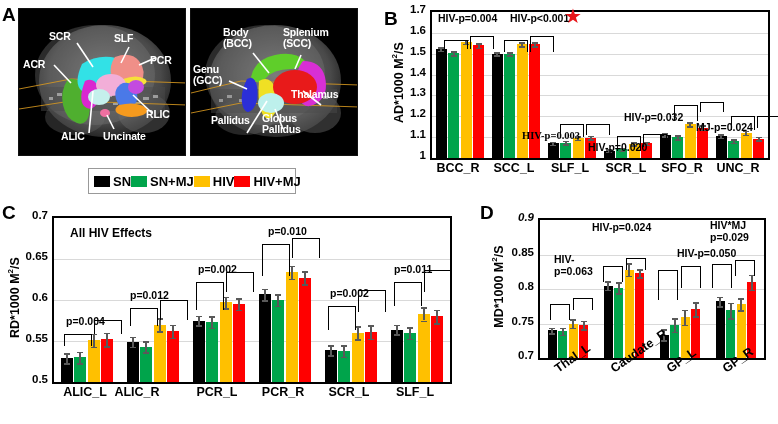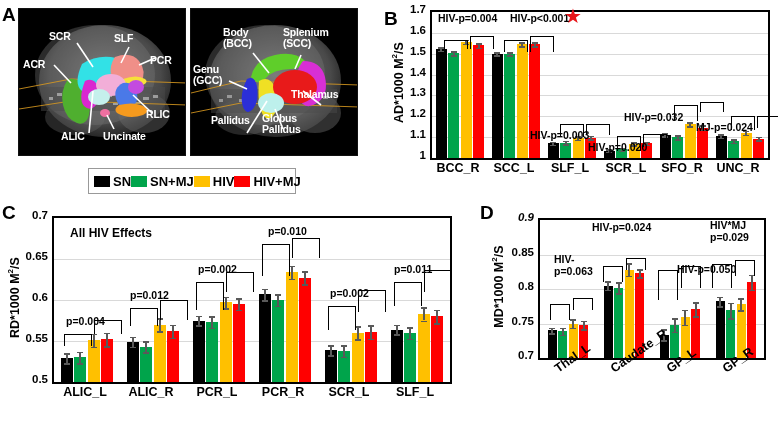--- a/index.html
+++ b/index.html
@@ -505,21 +505,21 @@
       <div class="xlab" style="left: 31px; width: 90px; top: 161px;">BCC_R</div>
       <div class="xlab" style="left: 87px; width: 90px; top: 161px;">SCC_L</div>
       <div class="xlab" style="left: 143px; width: 90px; top: 161px;">SLF_L</div>
       <div class="xlab" style="left: 199px; width: 90px; top: 161px;">SCR_L</div>
       <div class="xlab" style="left: 255px; width: 90px; top: 161px;">SFO_R</div>
       <div class="xlab" style="left: 311px; width: 90px; top: 161px;">UNC_R</div>
     </div>
   <div id="annotB">
       <div class="annot" style="left: 56px; top: 13px;">HIV-p=0.004</div>
       <div class="annot" style="left: 128px; top: 13px;">HIV-p&lt;0.001</div>
-      <div class="annot" style="left: 148px; top: 130px;">HIV-p=0.003</div>
+      <div class="annot" style="left: 140px; top: 130px; font-family: Liberation Serif, serif;">HIV-p=0.003</div>
       <div class="annot" style="left: 206px; top: 142px;">HIV-p=0.020</div>
       <div class="annot" style="left: 242px; top: 112px;">HIV-p=0.032</div>
       <div class="annot" style="left: 314px; top: 122px;">MJ-p=0.024</div>
       <div class="star" style="color: rgb(232, 21, 26); left: 182px; top: 6px;">★</div>
     </div>
 </div>
 
 <div class="chart-panel" id="panelC" style="left:0; top:196px; width:472px; height:228px;">
   <div class="panel-letter" style="left:2px; top:6px;">C</div>
   <div class="ytitle" id="ytitleC" style="width: 184px; left: -78px; top: 94px;">RD*1000 M<sup class="m2">2</sup>/S</div>
@@ -687,21 +687,21 @@
       </div>
       <div class="bracket" style="left: 370px; top: 52px; width: 28px; height: 22px;">
         <div class="h" style="left: 0px; top: 0px; width: 28px;"></div>
         <div class="v" style="left: 0px; top: 0px; height: 22px;"></div>
         <div class="v" style="left: 26.7px; top: 0px; height: 22px;"></div>
       </div>
     </div>
   <div class="inner-note" id="noteC" style="left:70px; top:30px;">All HIV Effects</div>
   <div id="xlabsC">
       <div class="xlab" style="left: 40px; width: 90px; top: 189px;">ALIC_L</div>
-      <div class="xlab" style="left: 106px; width: 90px; top: 189px;">ALIC_R</div>
+      <div class="xlab" style="left: 92px; width: 90px; top: 189px;">ALIC_R</div>
       <div class="xlab" style="left: 172px; width: 90px; top: 189px;">PCR_L</div>
       <div class="xlab" style="left: 238px; width: 90px; top: 189px;">PCR_R</div>
       <div class="xlab" style="left: 304px; width: 90px; top: 189px;">SCR_L</div>
       <div class="xlab" style="left: 370px; width: 90px; top: 189px;">SLF_L</div>
     </div>
   <div id="annotC">
       <div class="annot" style="left: 66px; top: 120px;">p=0.004</div>
       <div class="annot" style="left: 130px; top: 94px;">p=0.012</div>
       <div class="annot" style="left: 198px; top: 68px;">p=0.002</div>
       <div class="annot" style="left: 268px; top: 30px;">p=0.010</div>
@@ -832,17 +832,17 @@
   <div id="xlabsD">
       <div class="xlab-rot" style="left: 80px; top: 168px;">Thal_L</div>
       <div class="xlab-rot" style="left: 136px; top: 168px;">Caudate_R</div>
       <div class="xlab-rot" style="left: 192px; top: 168px;">GP_L</div>
       <div class="xlab-rot" style="left: 248px; top: 168px;">GP_R</div>
     </div>
   <div id="annotD">
       <div class="annot" style="left: 82px; top: 58px;">HIV-
 p=0.063</div>
       <div class="annot" style="left: 120px; top: 26px;">HIV-p=0.024</div>
-      <div class="annot" style="left: 205px; top: 68px;">HIV-p=0.050</div>
+      <div class="annot" style="left: 205px; top: 52px;">HIV-p=0.050</div>
       <div class="annot" style="left: 238px; top: 24px;">HIV*MJ
 p=0.029</div>
     </div>
 </div>
 
 </body></html>

